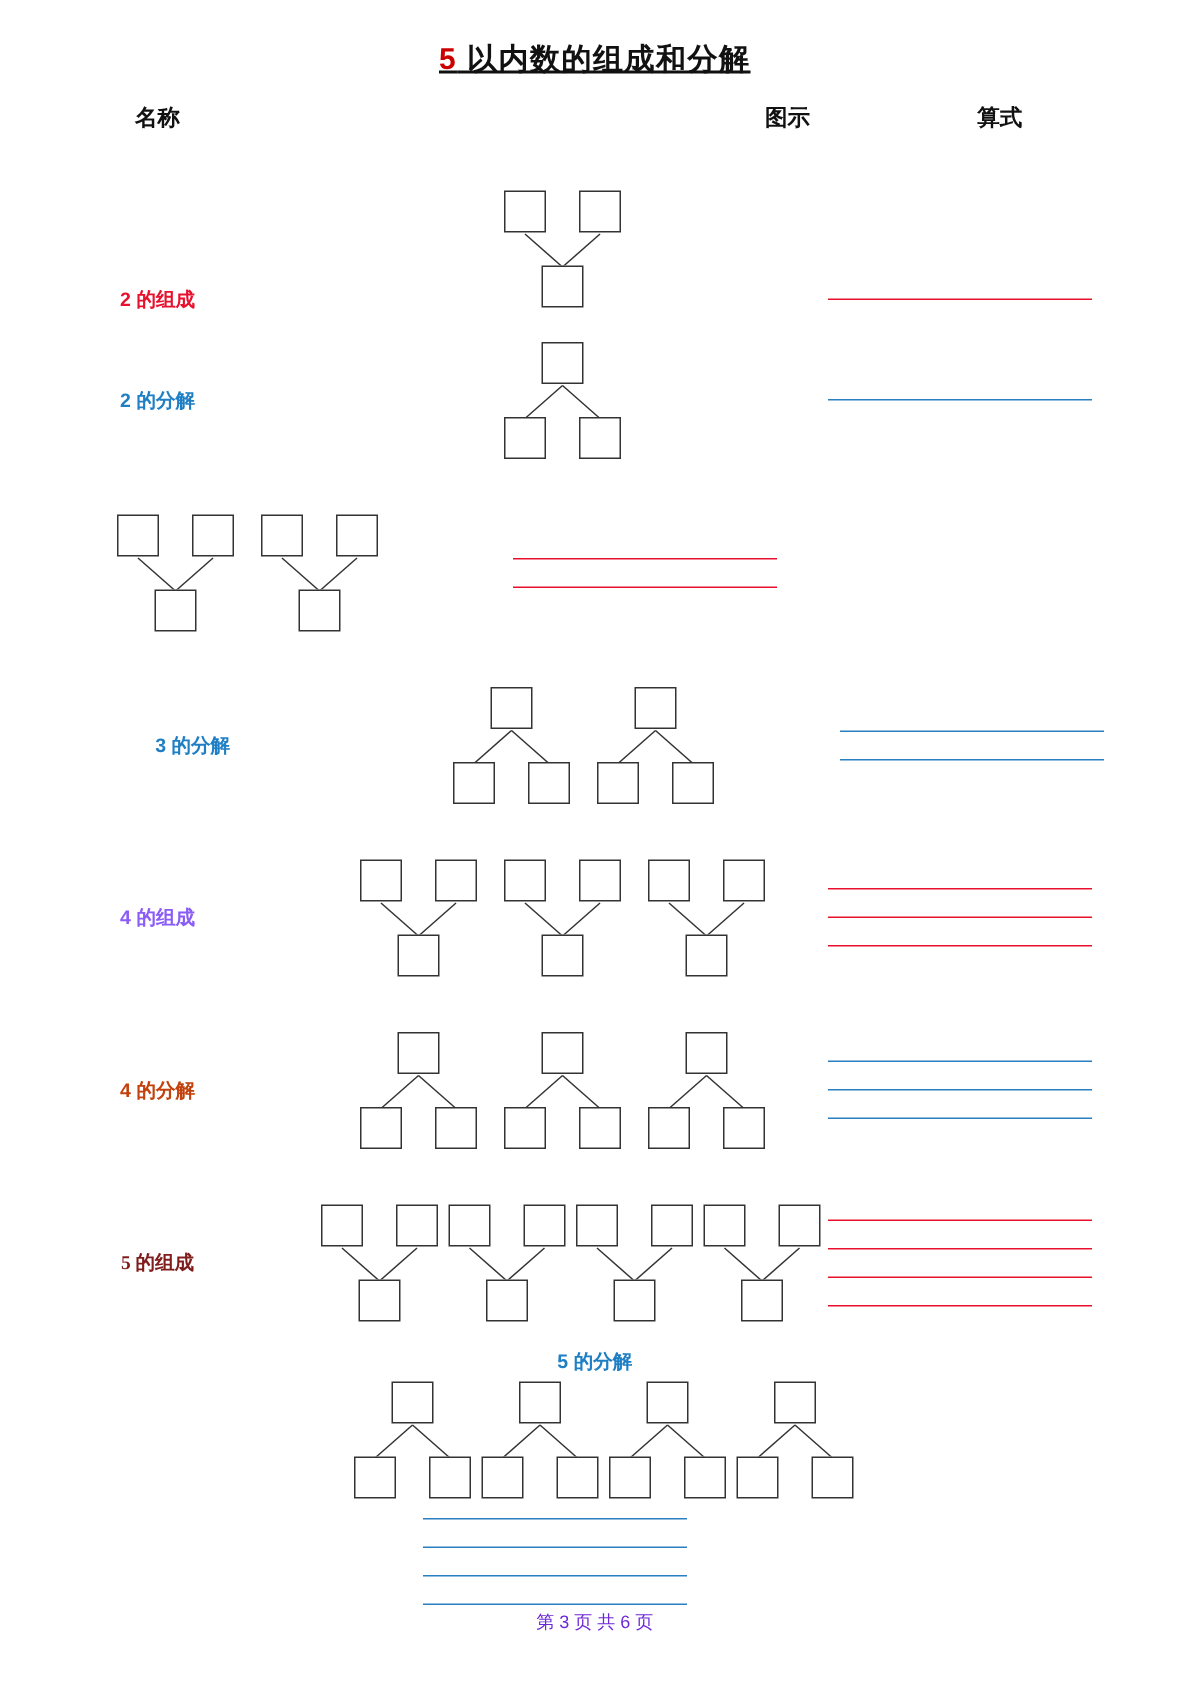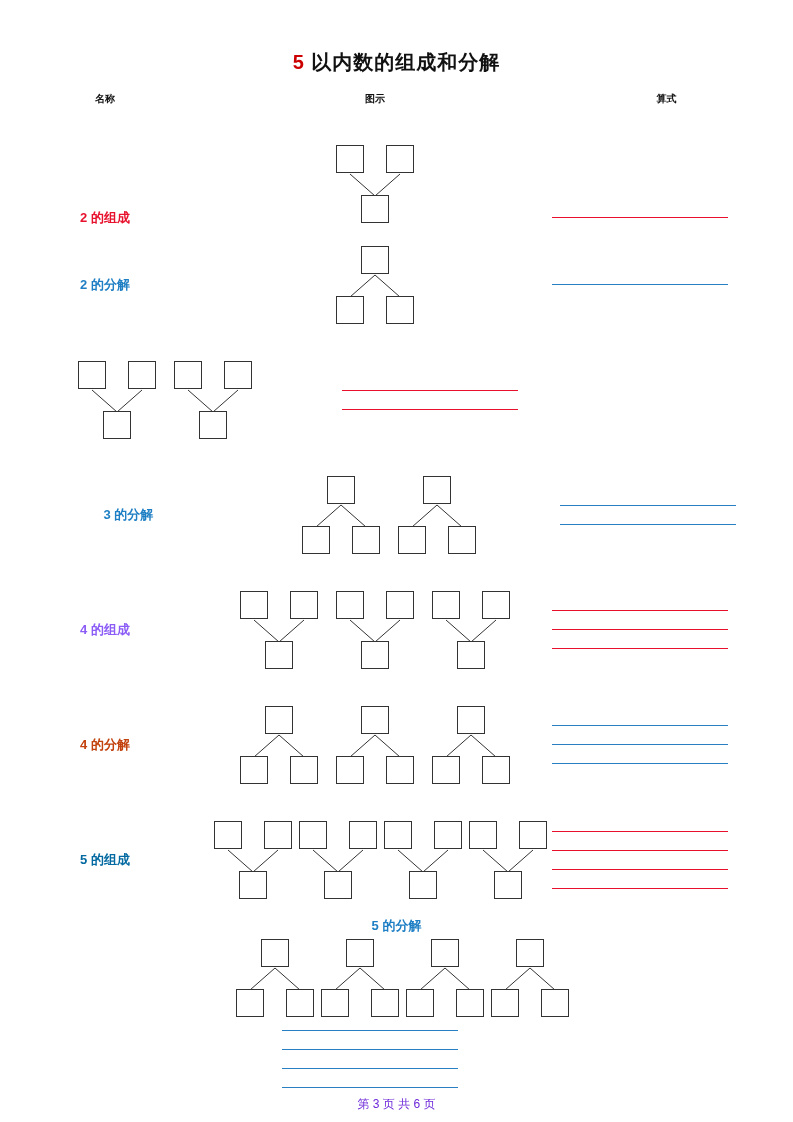--- a/index.html
+++ b/index.html
@@ -19,39 +19,40 @@
     position: relative;
     width: 793px;
     height: 1122px;
     box-sizing: border-box;
   }
   .title {
     text-align: center;
     font-size: 20px;
     font-weight: bold;
     color: #111111;
-    margin-top: 49px;
+    margin-top: 26px;
     letter-spacing: 1px;
+    text-decoration: underline;
   }
   .title .num {
     color: #cc0000;
   }
   .colheads {
     display: flex;
     margin-top: 16px;
-    font-size: 10px;
+    font-size: 15px;
     font-weight: bold;
   }
   .ch-name {
     width: 210px;
     text-align: center;
   }
   .ch-fig {
     width: 330px;
-    text-align: center;
+    text-align: right;
   }
   .ch-eq {
     width: 253px;
     text-align: center;
   }
 
   .rows {
     margin-top: 6px;
   }
   .row {
@@ -299,21 +300,21 @@
             <div class="box b-r"></div>
           </div>
         </div>
         <div class="cell-eq">
           <div class="eq-line eq-blue"></div>
           <div class="eq-line eq-blue"></div>
           <div class="eq-line eq-blue"></div>
         </div>
       </div>
       <div class="row" style="min-height: 115px;">
-        <div class="cell-name red" style="color: #0369a1;">5 的组成</div>
+        <div class="cell-name red" style="color: #7f1d1d; font-family: Liberation Serif, serif;">5 的组成</div>
         <div class="cell-fig">
           <div class="tree t-comp">
             <svg width="86" height="86">
               <line x1="18" y1="33" x2="43" y2="55" stroke="#333" stroke-width="1"></line>
               <line x1="68" y1="33" x2="43" y2="55" stroke="#333" stroke-width="1"></line>
             </svg>
             <div class="box b-l"></div>
             <div class="box b-r"></div>
             <div class="box b-b"></div>
           </div>

